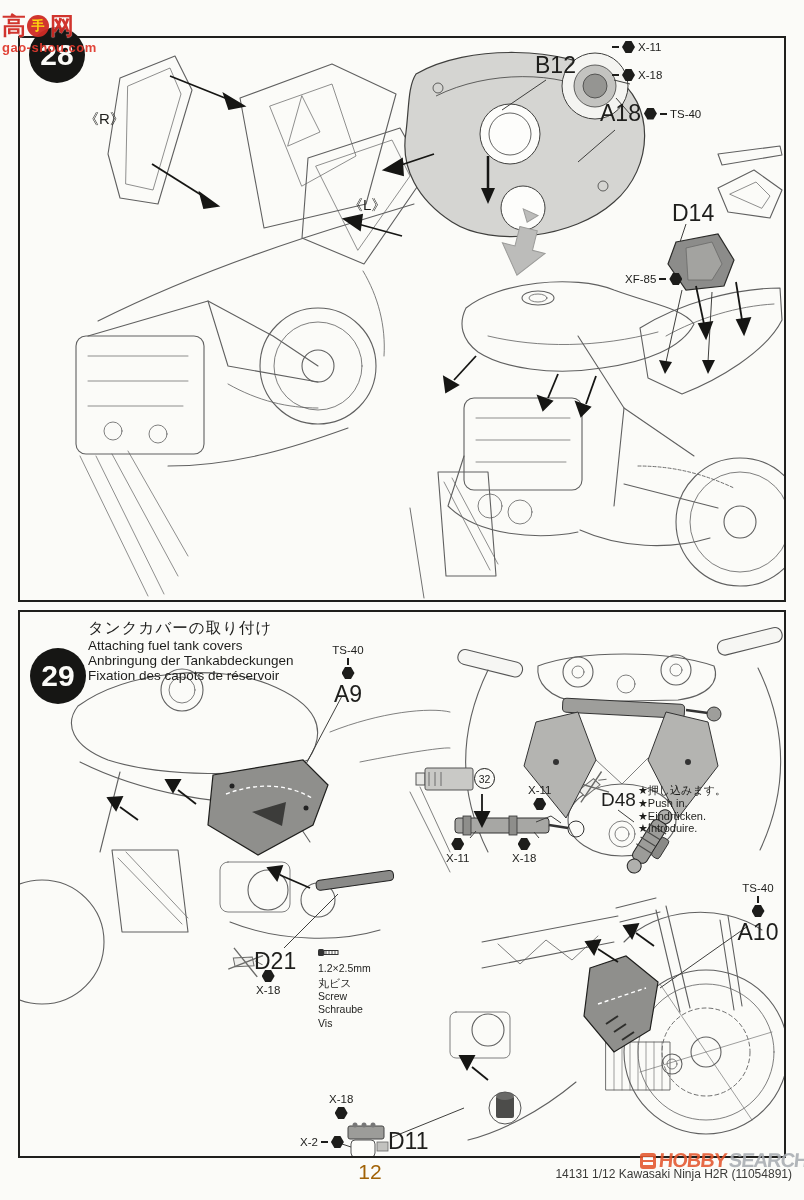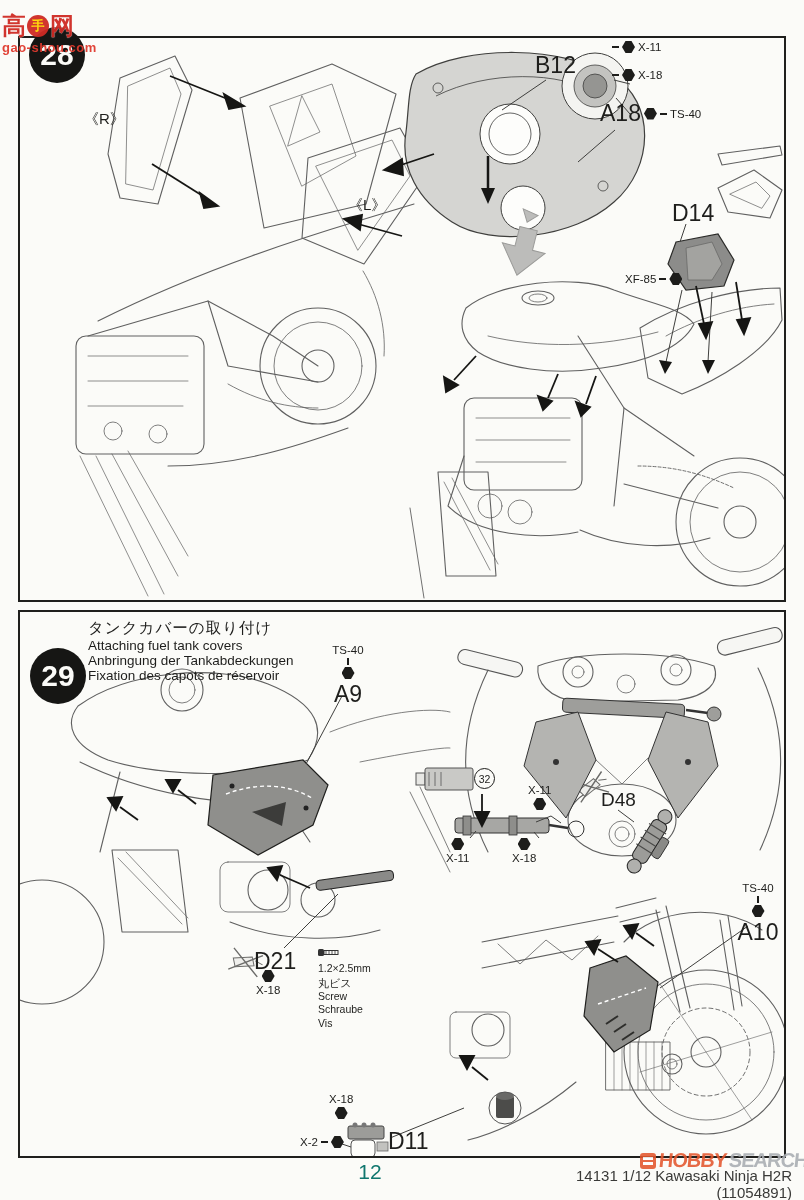--- a/index.html
+++ b/index.html
@@ -23,22 +23,22 @@
   .chip-row{position:absolute;display:flex;align-items:center;gap:3px;z-index:4;white-space:nowrap;}
   .chip-col{position:absolute;display:flex;flex-direction:column;align-items:center;gap:2px;z-index:4;}
   .stem{width:7px;height:2px;background:#1d1d1b;flex:none;}
   .vstem{width:2px;height:7px;background:#1d1d1b;}
   .chip-label{font-size:11.5px;}
   .circle32{position:absolute;width:19px;height:19px;border:1.4px solid #1d1d1b;border-radius:50%;
             display:flex;align-items:center;justify-content:center;font-size:10.5px;z-index:4;background:#fbfbf8;}
   .notes{position:absolute;font-size:11px;line-height:1.16;z-index:4;}
   .screw-block{position:absolute;font-size:10.5px;line-height:1.28;z-index:4;}
   .screw-block .jp{font-size:11px;}
-  .footer-page{position:absolute;left:340px;top:1160px;width:60px;text-align:center;font-size:21px;color:#0f766e;}
-  .footer-product{position:absolute;left:520px;top:1167px;width:272px;text-align:right;font-size:15px;color:#3a3a38;}
+  .footer-page{position:absolute;left:340px;top:1160px;width:60px;text-align:center;font-size:21px;color:#a16207;}
+  .footer-product{position:absolute;left:520px;top:1167px;width:272px;text-align:right;font-size:12px;color:#3a3a38;}
   .hobby-logo{position:absolute;left:640px;top:1149px;display:flex;align-items:center;gap:3px;opacity:.88;z-index:6;}
   .hs-box{width:16px;height:16px;border-radius:3px;background:#e4572e;position:relative;flex:none;}
   .hs-box::after{content:"";position:absolute;left:3px;top:4px;width:10px;height:3px;background:#fff;box-shadow:0 5px 0 #fff;}
   .hs-hobby{font-size:20px;font-weight:bold;color:#e4572e;letter-spacing:-1px;transform:skewX(-6deg);}
   .hs-search{font-size:20px;font-weight:bold;color:#a9adb2;letter-spacing:-1px;transform:skewX(-6deg);}
   .cn-mark{position:absolute;left:2px;top:10px;z-index:10;opacity:.95;}
   .cn-row{display:flex;align-items:center;gap:1px;}
   .cn-char{font-size:24px;font-weight:bold;color:#cf2b24;text-shadow:0 0 1px #fff;}
   .cn-ball{width:22px;height:22px;border-radius:50%;background:#cf2b24;color:#ffd900;display:flex;
            align-items:center;justify-content:center;font-size:13px;font-weight:bold;flex:none;}
@@ -383,20 +383,26 @@
     <span class="chip"></span>
     <span class="chip-label">X-11</span>
   </div>
   <div class="chip-col" style="left:512px;top:838px;">
     <span class="chip"></span>
     <span class="chip-label">X-18</span>
   </div>
 
   <div class="lbl big-lbl" style="left:601px;top:789px;">D48</div>
 
+  <div class="notes" style="left:638px;top:784px;">
+    <div>★押し込みます。</div>
+    <div>★Push in.</div>
+    <div>★Eindrücken.</div>
+    <div>★Introduire.</div>
+  </div>
 
   <div class="lbl part-lbl" style="left:254px;top:948px;">D21</div>
   <div class="chip-col" style="left:256px;top:970px;">
     <span class="chip"></span>
     <span class="chip-label">X-18</span>
   </div>
 
   <div class="screw-block" style="left:318px;top:946px;">
     <svg width="24" height="13" viewBox="0 0 24 13">
       <rect x="0" y="3" width="6" height="7" rx="1.5" fill="#333"></rect>

